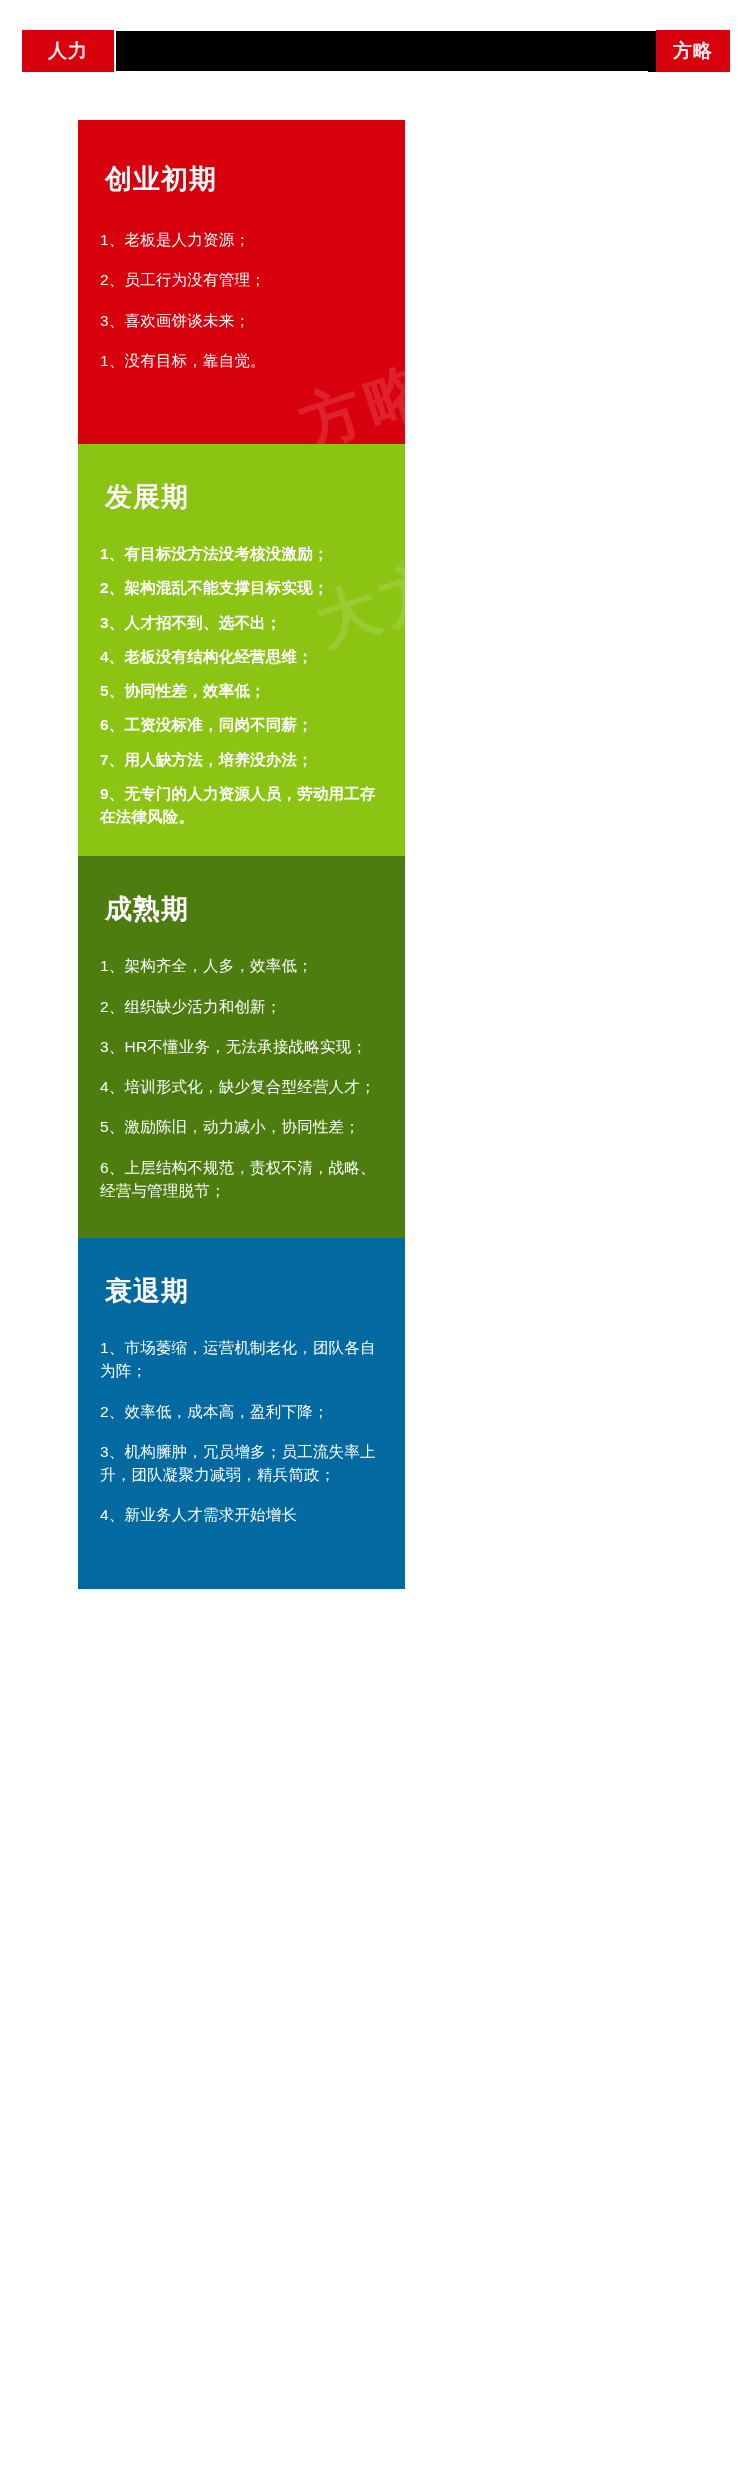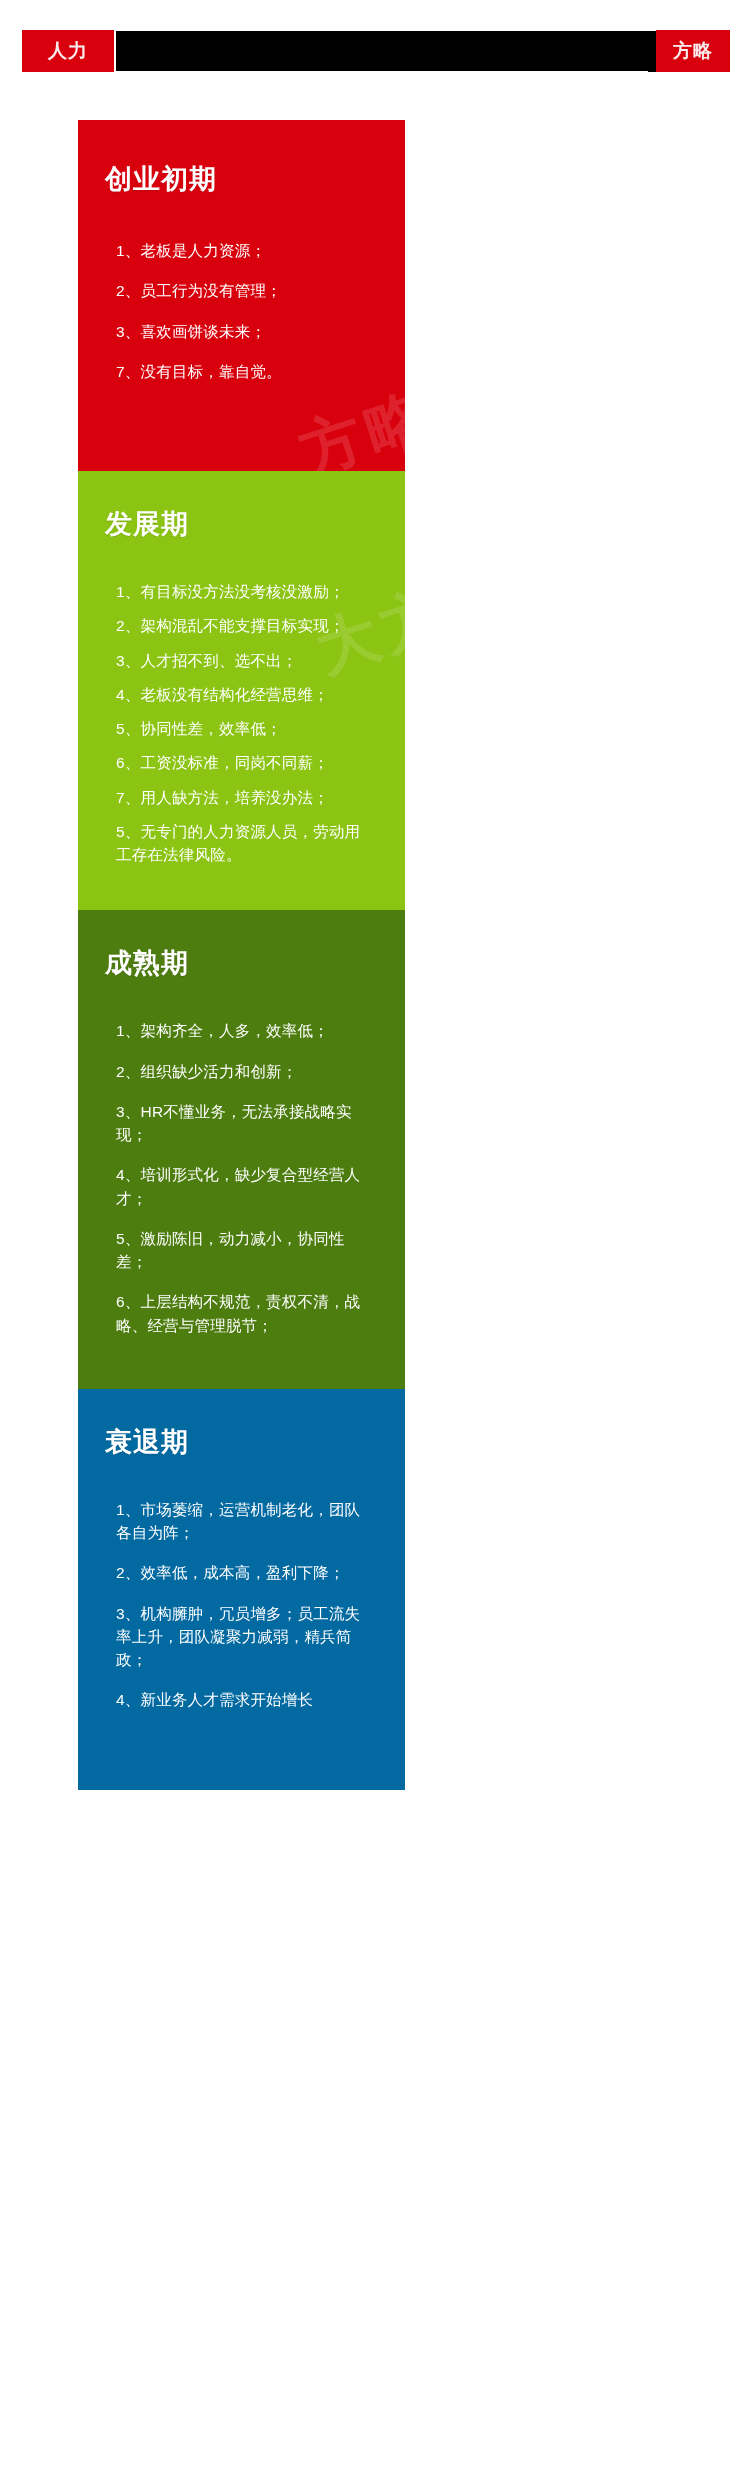--- a/index.html
+++ b/index.html
@@ -64,21 +64,21 @@
     font-size:27px;
     letter-spacing:1px;
     padding-top:32px;
     padding-bottom:22px;
     margin:5px;
     position:relative; z-index:2;
     text-shadow:0 1px 1px rgba(0,0,0,.12);
   }
   .panel ul{
     list-style:none;
-    margin:16px; padding:0 0 18px 0;
+    margin:0; padding:0 0 18px 0;
     position:relative; z-index:2;
   }
   .panel li{
     color:#ffffff;
     font-size:15.5px;
     line-height:1.5;
     margin-bottom:13px;
     letter-spacing:.2px;
   }
   .panel li:last-child{ margin-bottom:0; }
@@ -105,21 +105,21 @@
   .panel-orange{ background:#0369a1; }
 
   .panel-red    ul li{ margin-bottom:17px; }
   .panel-green  ul li{ margin-bottom:11px; }
   .panel-blue   ul li{ margin-bottom:17px; }
   .panel-orange ul li{ margin-bottom:17px; }
 
   .panel-green .title, .panel-blue .title, .panel-orange .title{ padding-top:30px; }
   .panel-red .title{ padding-top:36px; padding-bottom:26px; }
   .panel-red ul{ padding-bottom:72px; }
-  .panel-green ul{ padding-bottom:28px; }
+  .panel-green ul{ padding-bottom:28px;font-weight:bold; }
   .panel-blue ul{ padding-bottom:36px; }
   .panel-orange ul{ padding-bottom:62px; }
 </style>
 </head>
 <body>
 
 <div class="page">
 
   <div class="header">
     <div class="logo-block logo-left">
@@ -136,36 +136,36 @@
 
   <div class="panels">
 
     <section class="panel panel-red">
       <div class="watermark wm-red">方略</div>
       <h2 class="title">创业初期</h2>
       <ul>
         <li>1、老板是人力资源；</li>
         <li>2、员工行为没有管理；</li>
         <li>3、喜欢画饼谈未来；</li>
-        <li>7、没有目标，靠自觉。</li>
+        <li>1、没有目标，靠自觉。</li>
       </ul>
     </section>
 
     <section class="panel panel-green">
       <div class="watermark wm-green">大方</div>
       <h2 class="title">发展期</h2>
       <ul>
         <li>1、有目标没方法没考核没激励；</li>
         <li>2、架构混乱不能支撑目标实现；</li>
         <li>3、人才招不到、选不出；</li>
         <li>4、老板没有结构化经营思维；</li>
         <li>5、协同性差，效率低；</li>
         <li>6、工资没标准，同岗不同薪；</li>
         <li>7、用人缺方法，培养没办法；</li>
-        <li>5、无专门的人力资源人员，劳动用工存在法律风险。</li>
+        <li>9、无专门的人力资源人员，劳动用工存在法律风险。</li>
       </ul>
     </section>
 
     <section class="panel panel-blue">
       <h2 class="title">成熟期</h2>
       <ul>
         <li>1、架构齐全，人多，效率低；</li>
         <li>2、组织缺少活力和创新；</li>
         <li>3、HR不懂业务，无法承接战略实现；</li>
         <li>4、培训形式化，缺少复合型经营人才；</li>

